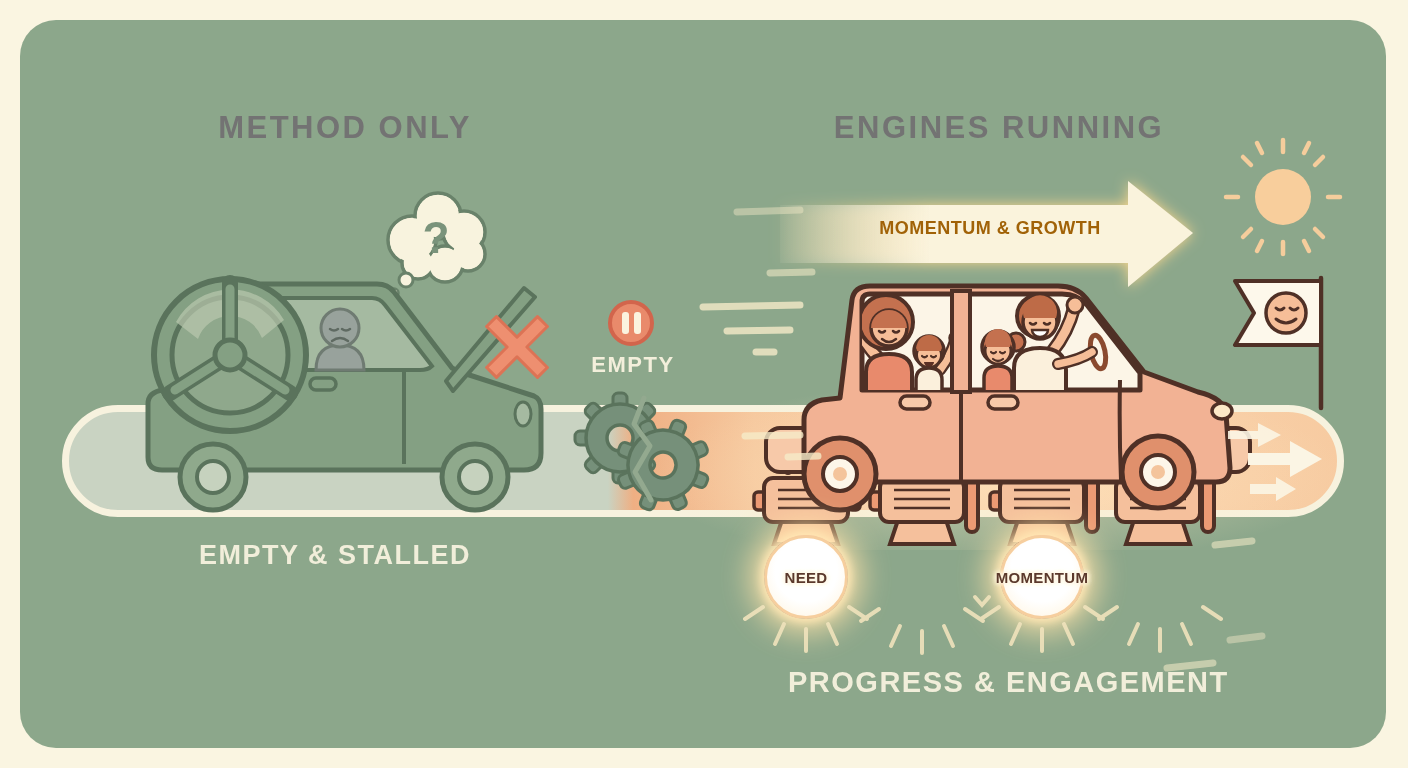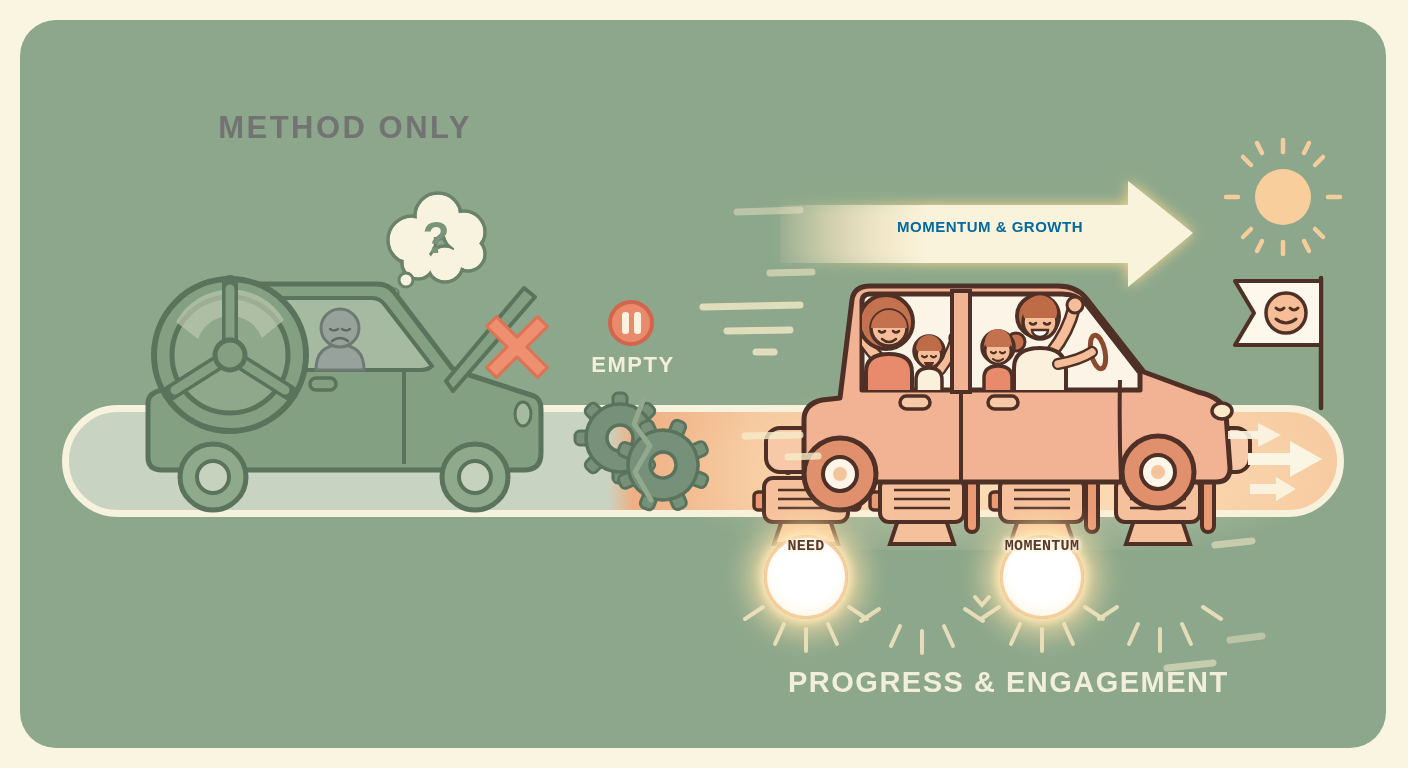--- a/index.html
+++ b/index.html
@@ -16,41 +16,43 @@
         background:linear-gradient(90deg,#C9D3C2 0%,#C9D3C2 42.5%,#EFAF83 44.5%,#F6C89E 54%,#FAD4AE 78%,#F7CBA1 100%);}
   .road-glow{position:absolute;left:640px;top:380px;width:710px;height:170px;pointer-events:none;
         background:radial-gradient(ellipse at 50% 55%, rgba(255,233,193,0.55), rgba(255,233,193,0) 70%);}
   .pause-badge{position:absolute;left:608px;top:300px;width:46px;height:46px;border-radius:50%;
         background:#E98A6B;border:4px solid #D2654C;box-sizing:border-box;
         display:flex;align-items:center;justify-content:center;gap:5px;}
   .pause-badge span{display:block;width:7px;height:22px;border-radius:3px;background:#FBF3DF;}
   .pause-label{position:absolute;left:570px;top:352px;width:126px;text-align:center;
         font-weight:bold;font-size:22px;letter-spacing:1.5px;color:#F3EFDB;}
   .arrow-label{position:absolute;left:840px;top:218px;width:300px;text-align:center;
-        font-weight:bold;font-size:15px;letter-spacing:0.5px;color:#0369a1;white-space:nowrap;}
+        font-weight:bold;font-size:18px;letter-spacing:0.5px;color:#a16207;white-space:nowrap;}
   .bulb{position:absolute;width:78px;height:78px;border-radius:50%;box-sizing:content-box;
         background:radial-gradient(circle at 50% 42%,#FFFFFF 52%,#FFF3DA 100%);
-        border:3px solid #F6CE9E;display:flex;justify-content:center;
-        box-shadow:0 0 30px 13px rgba(255,226,168,0.9),0 0 8px 3px rgba(255,242,208,1);font-family:Liberation Mono, monospace;}
+        border:3px solid #F6CE9E;display:flex;align-items:center;justify-content:center;
+        box-shadow:0 0 30px 13px rgba(255,226,168,0.9),0 0 8px 3px rgba(255,242,208,1);}
   .bulb span{font-weight:bold;font-size:15px;letter-spacing:0.3px;color:#5B392C;white-space:nowrap;
         text-shadow:0 0 5px #FFF6E0,0 0 5px #FFF6E0,0 0 5px #FFF6E0,0 0 8px #FFF6E0;}
   svg{position:absolute;overflow:visible;}
 </style>
 </head>
 <body>
 
 <div class="stage">
 
   <div class="panel"></div>
 
   <div class="road"></div>
   <div class="road-glow"></div>
 
   <div class="title" style="left:120px;top:110px;width:450px;">METHOD ONLY</div>
-
+  <div class="title" style="left:774px;top:110px;width:450px;">ENGINES RUNNING</div>
+
+  <div class="caption" style="left:135px;top:540px;width:400px;">EMPTY &amp; STALLED</div>
   <div class="caption" style="left:788px;top:666px;width:400px;font-size:29px;">PROGRESS &amp; ENGAGEMENT</div>
 
   <svg class="abs" style="left:730px;top:155px;" width="480" height="150" viewBox="730 155 480 150">
     <defs>
       <linearGradient id="arrowFade" x1="770" y1="0" x2="930" y2="0" gradientUnits="userSpaceOnUse">
         <stop offset="0" stop-color="#FAF3DC" stop-opacity="0"></stop>
         <stop offset="1" stop-color="#FAF3DC" stop-opacity="1"></stop>
       </linearGradient>
       <filter id="warmGlow" x="-30%" y="-30%" width="160%" height="160%">
         <feDropShadow dx="0" dy="0" stdDeviation="7" flood-color="#FFD98E" flood-opacity="0.95"></feDropShadow>

